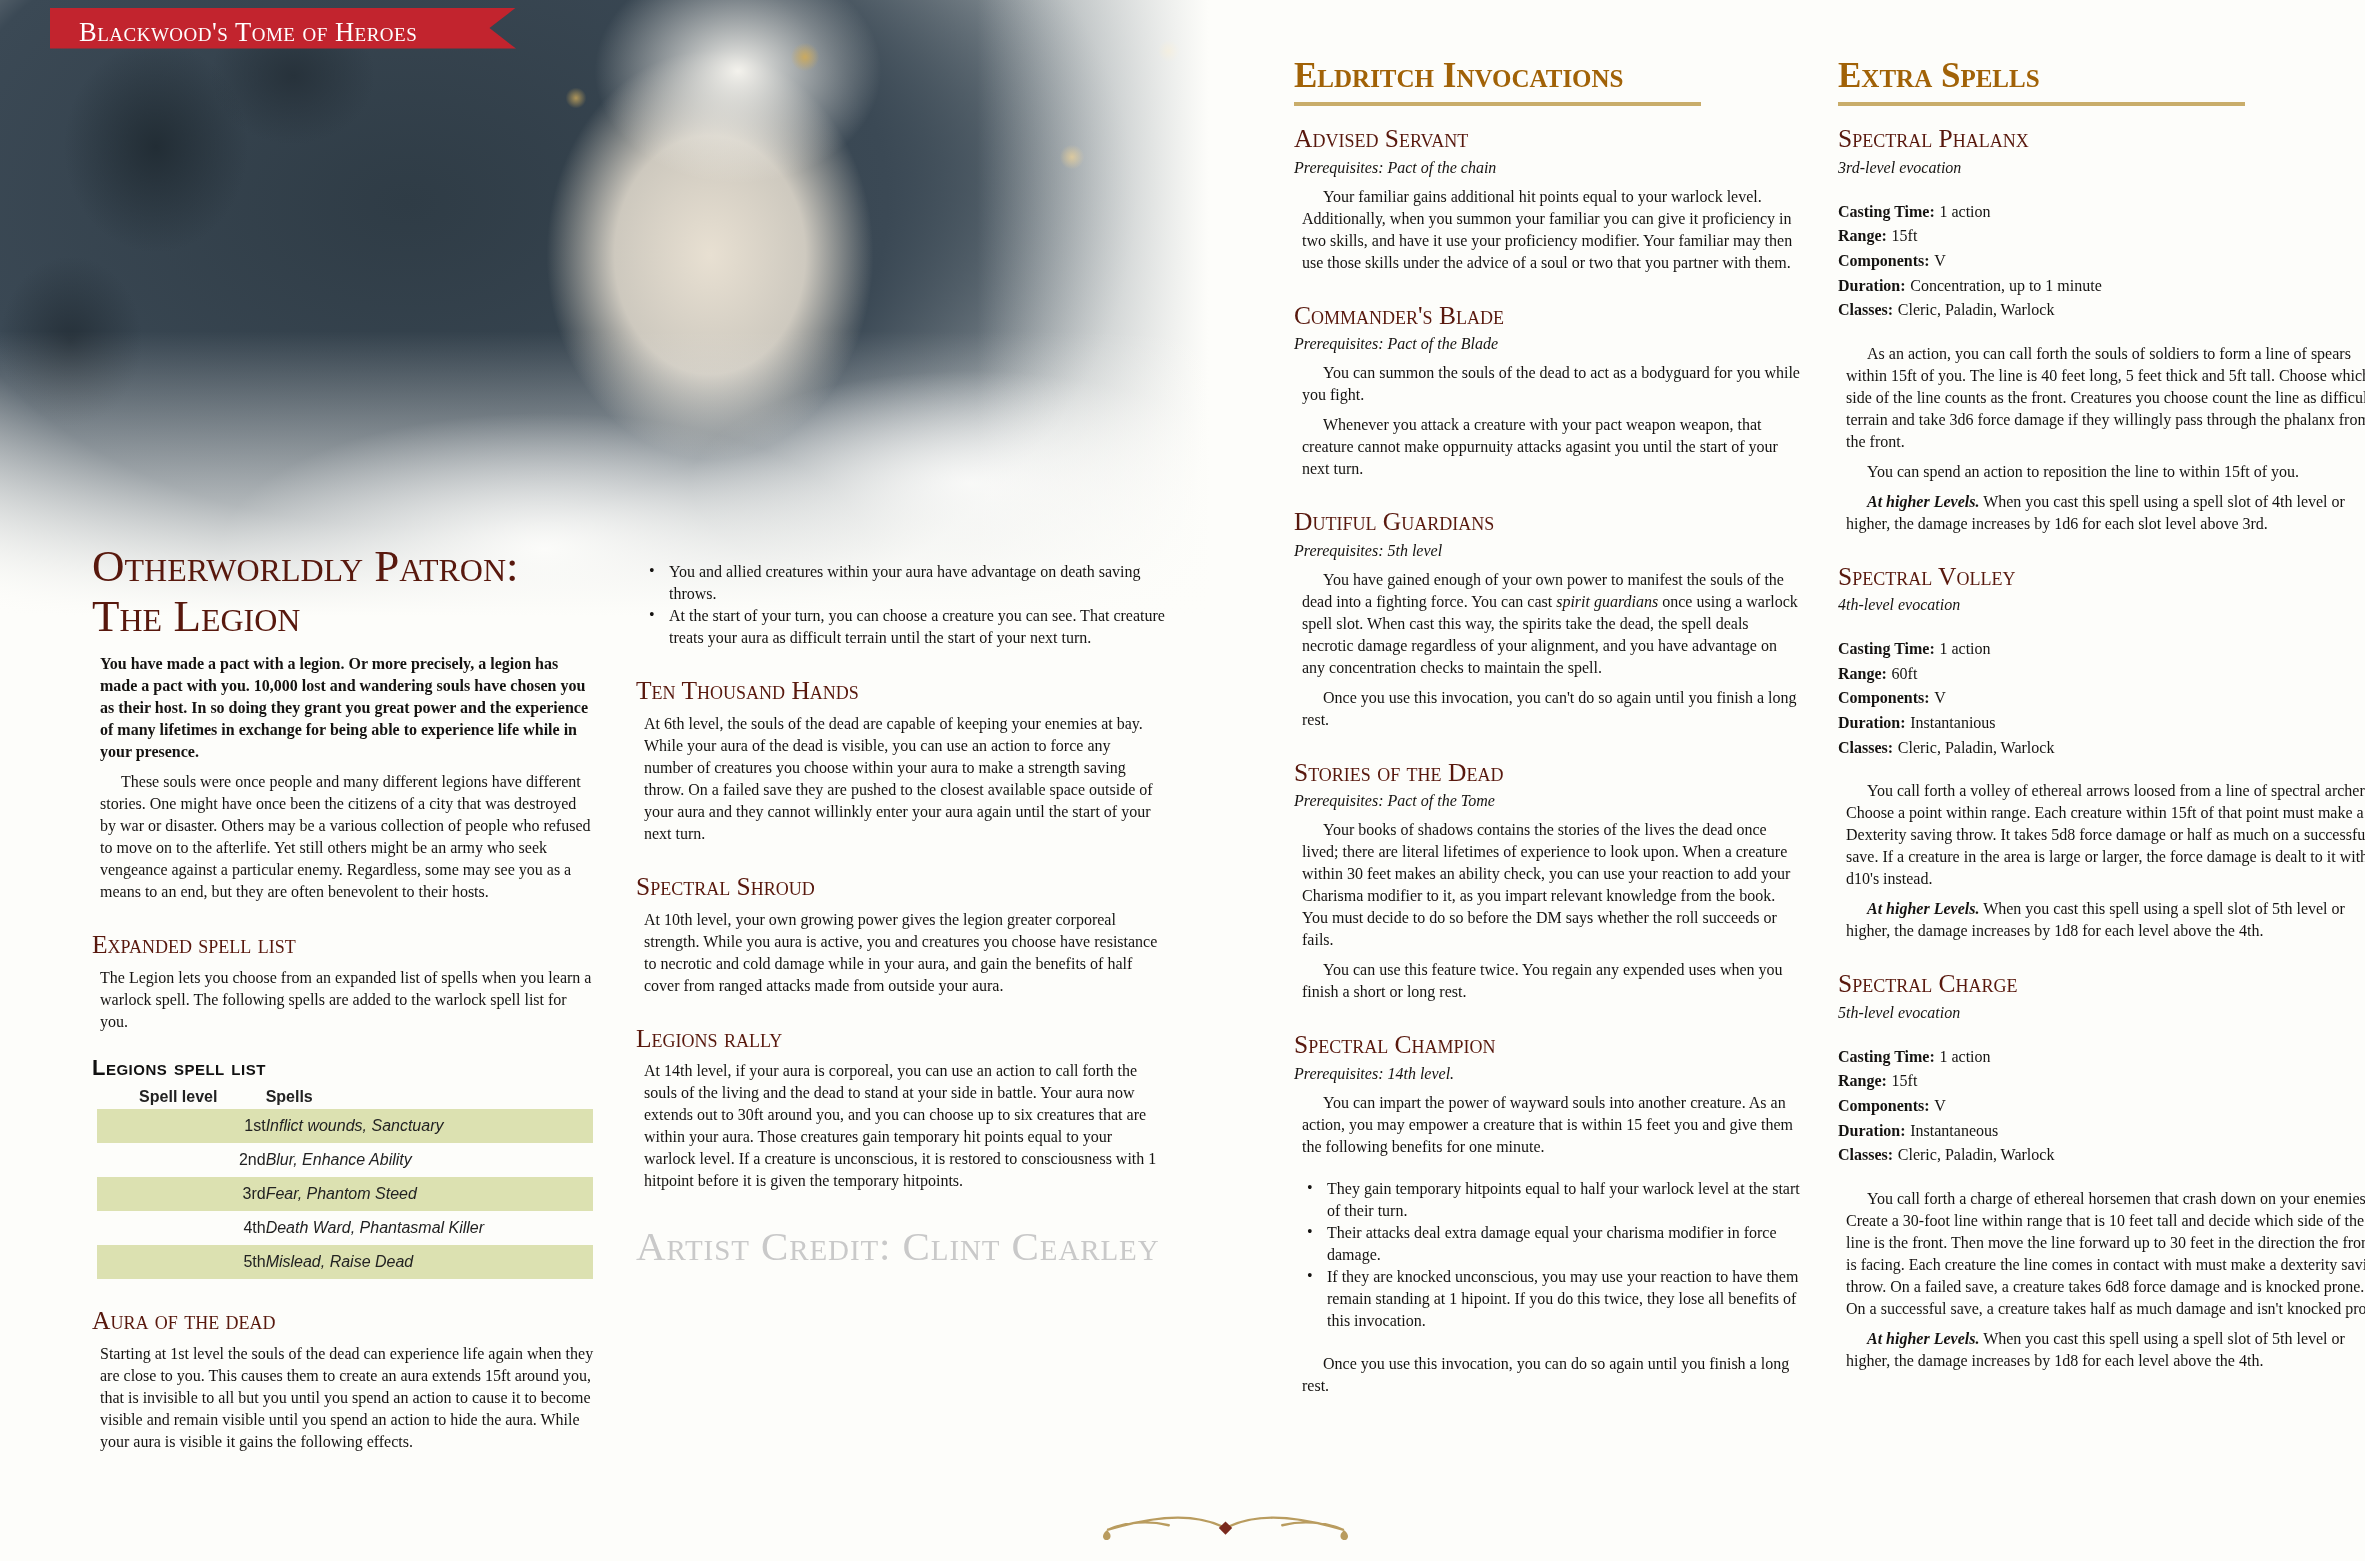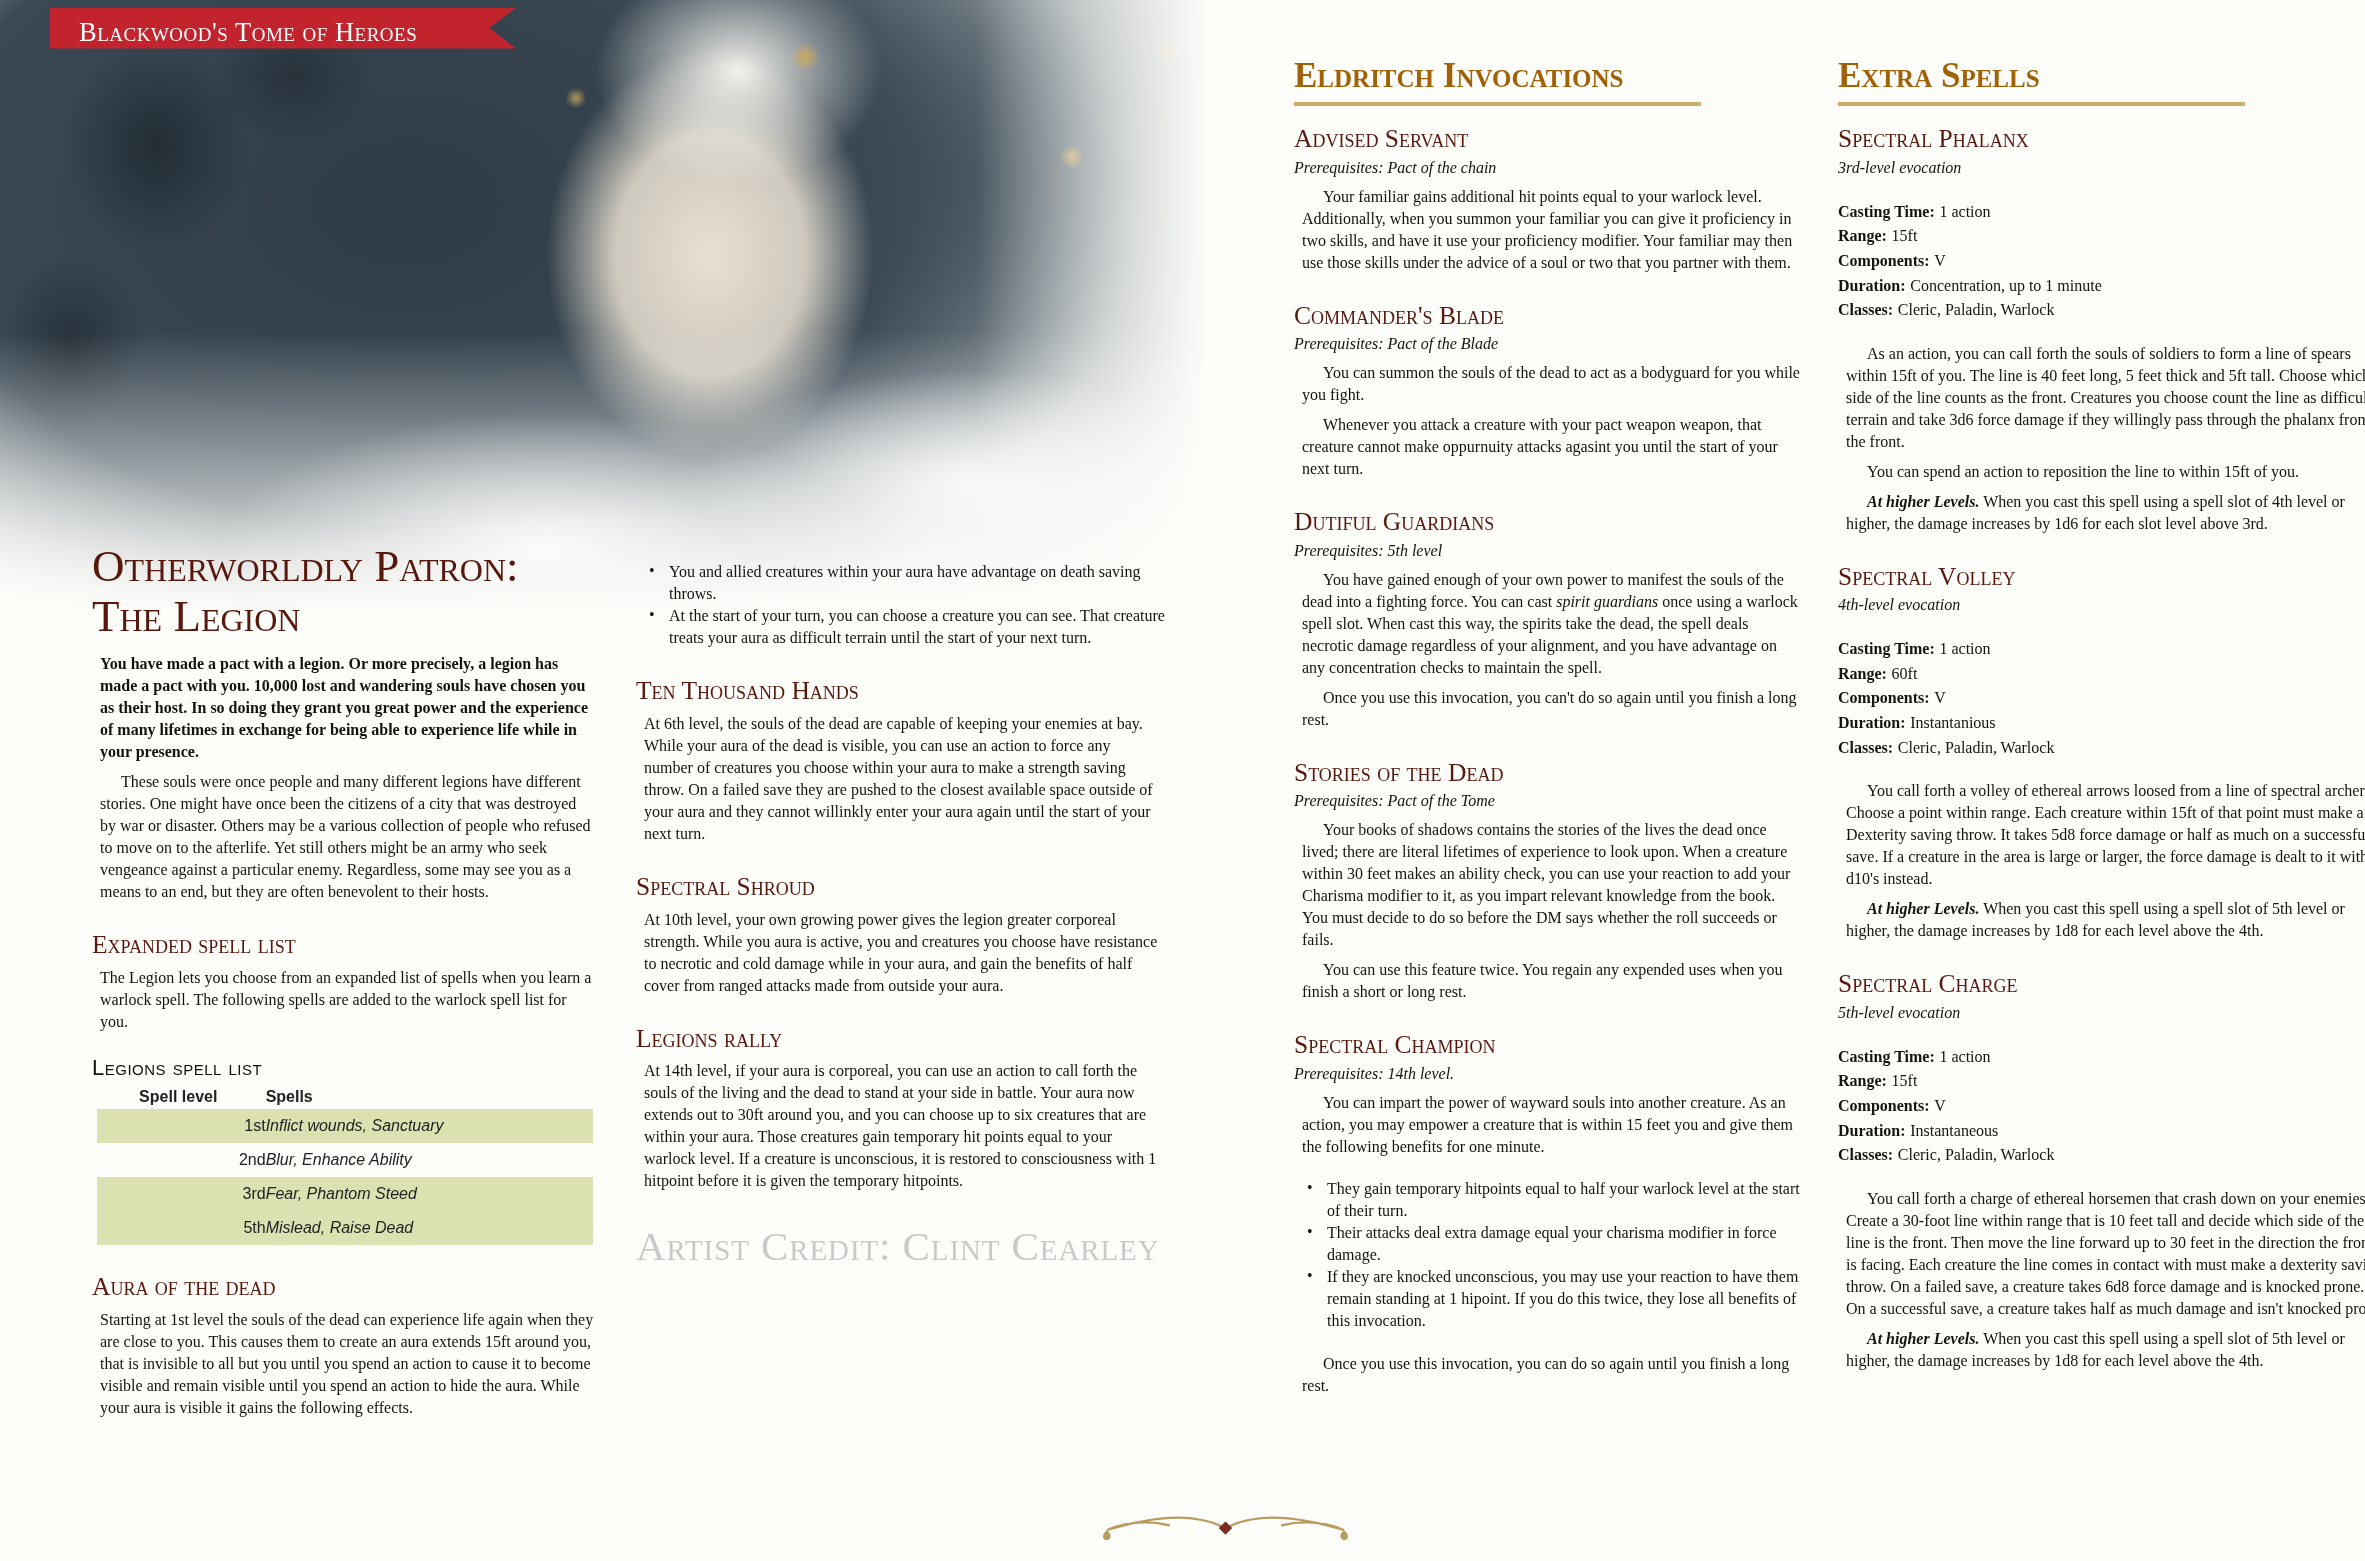--- a/index.html
+++ b/index.html
@@ -50,21 +50,21 @@
   .level-line{font-style:italic;font-size:16px;line-height:21px;margin:1.9px 0 0 0;}
   .statblock{margin:22px 0 20px 0;}
   .stat{font-size:16px;line-height:24.6px;}
   .stat b{margin-right:4.7px;}
   ul.bullets{list-style:none;margin:0;padding:0 0 0 33px;}
   ul.bullets li{position:relative;font-size:16px;line-height:22px;}
   ul.bullets li::before{content:"\2022";position:absolute;left:-20px;top:-0.9px;}
   ul.bullets.spaced{margin:20px 0 0 0;}
 
   
-  .table-title{font-family:"Liberation Sans",sans-serif;font-variant:small-caps;font-weight:400;
+  .table-title{font-family:"Liberation Sans",sans-serif;font-variant:small-caps;font-weight:700;
                font-size:22px;color:#111;margin:22px 0 2.8px 0;letter-spacing:0.5px;}
   table.spells{width:97%;margin-left:1%;border-collapse:collapse;
                font-family:"Liberation Sans",sans-serif;font-size:16px;color:#222;}
   table.spells th{font-weight:bold;text-align:left;padding:3.8px 0;}
   table.spells th.level{padding-left:42px;width:34%;}
   table.spells td{padding:8px 0;}
   table.spells td.level{text-align:right;}
   table.spells td.spells{font-style:italic;}
   table.spells tr.shade{background:#dce1b1;}
 
@@ -110,20 +110,24 @@
           <td class="level">1st</td>
           <td class="spells">Inflict wounds, Sanctuary</td>
         </tr>
         <tr>
           <td class="level">2nd</td>
           <td class="spells">Blur, Enhance Ability</td>
         </tr>
         <tr class="shade">
           <td class="level">3rd</td>
           <td class="spells">Fear, Phantom Steed</td>
+        </tr>
+        <tr>
+          <td class="level">4th</td>
+          <td class="spells">Death Ward, Phantasmal Killer</td>
         </tr>
         <tr class="shade">
           <td class="level">5th</td>
           <td class="spells">Mislead, Raise Dead</td>
         </tr>
       </tbody>
     </table>
 
     <div class="sec">
       <div class="h3">Aura of the dead</div>

